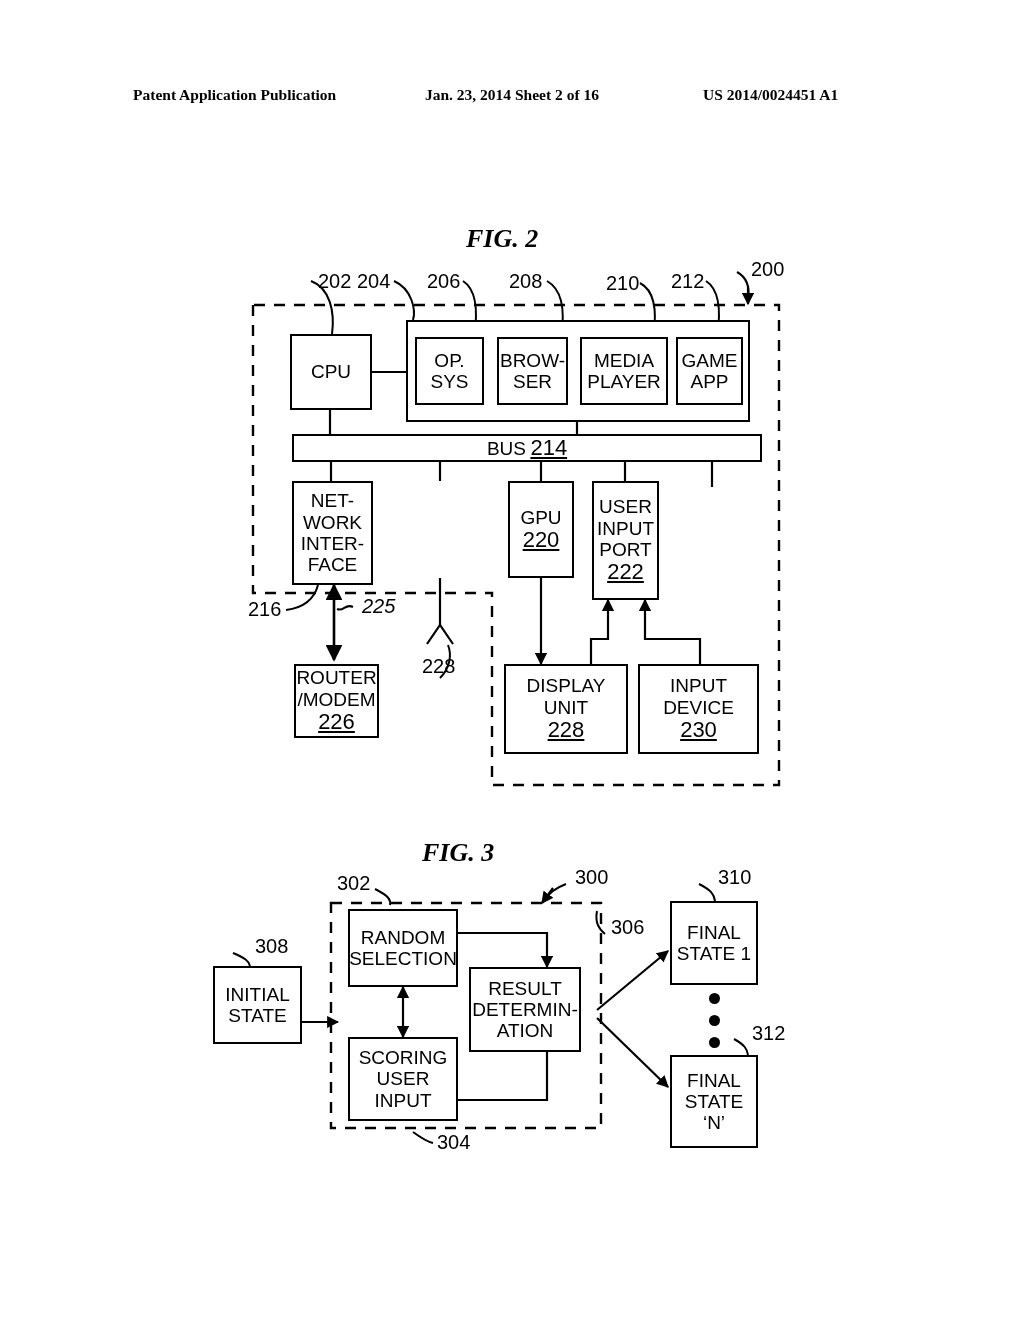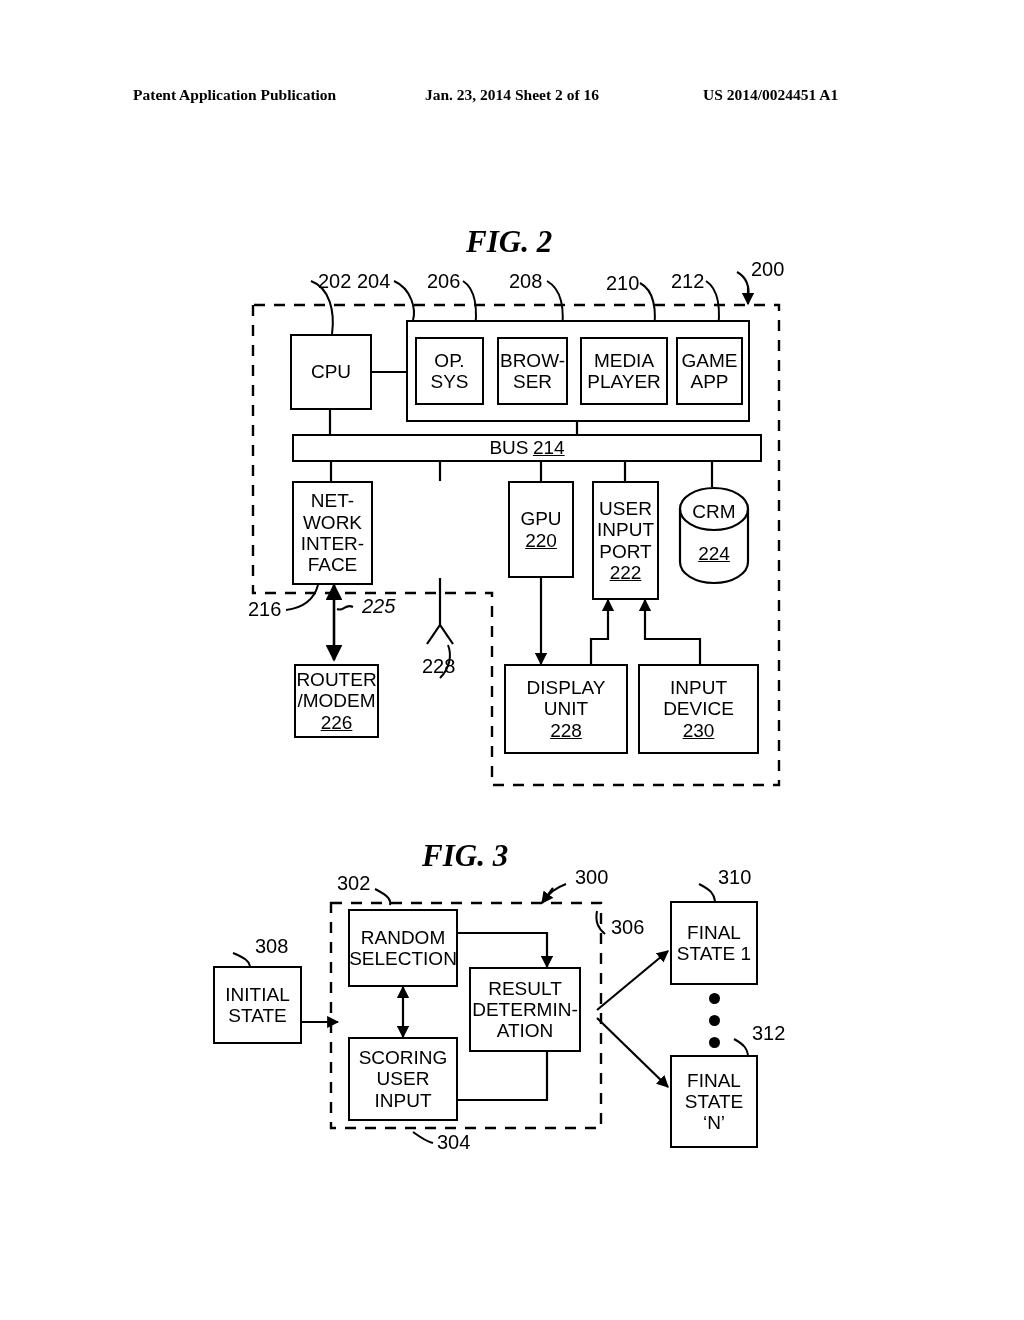--- a/index.html
+++ b/index.html
@@ -11,32 +11,32 @@
   .head{position:absolute;top:86px;left:0;width:1024px;
         font-family:"Liberation Serif", serif;font-weight:bold;font-size:15.5px;
         letter-spacing:0px;}
   .head span{position:absolute;white-space:nowrap;}
   .h-pub{left:133px;}
   .h-date{left:425px;}
   .h-num{left:703px;}
 
   
   .figtitle{position:absolute;font-family:"Liberation Serif", serif;
-            font-weight:bold;font-style:italic;font-size:31px;white-space:nowrap;}
+            font-weight:bold;font-style:italic;font-size:26px;white-space:nowrap;}
 
   
   svg.canvas{position:absolute;left:0;top:0;width:1024px;height:1320px;
              overflow:visible;pointer-events:none;}
 
   
   .bx{position:absolute;border:2px solid #000;background:#fff;
       display:flex;align-items:center;justify-content:center;
       text-align:center;line-height:1.12;box-sizing:border-box;}
   .bx .t{display:block;font-size:19px;}
-  .bx .r{display:block;font-size:19px;text-decoration:underline;}
+  .bx .r{display:block;font-size:22px;text-decoration:underline;}
   .container{position:absolute;border:2px solid #000;background:#fff;box-sizing:border-box;}
 
   
   .ref{position:absolute;font-size:20px;white-space:nowrap;}
 
   
   .cyl{position:absolute;}
   .cyl .lbl{position:absolute;width:100%;text-align:center;font-size:19px;}
   .cyl .lbl2{position:absolute;width:100%;text-align:center;font-size:19px;
              text-decoration:underline;}
@@ -205,28 +205,20 @@
 
   <div class="bx" style="left:592px;top:481px;width:67px;height:119px;">
     <div>
       <span class="t">USER</span>
       <span class="t">INPUT</span>
       <span class="t">PORT</span>
       <span class="r">222</span>
     </div>
   </div>
 
-  <div class="cyl" style="left:679px;top:487px;width:70px;height:97px;">
-    <svg width="70" height="97" style="position:absolute;left:0;top:0;overflow:visible;">
-      <path d="M 1,22 A 34,21 0 0 1 69,22 L 69,75 A 34,21 0 0 1 1,75 Z" fill="#fff" stroke="#000" stroke-width="2.2"></path>
-      <path d="M 1,22 A 34,21 0 0 0 69,22" fill="none" stroke="#000" stroke-width="2.2"></path>
-    </svg>
-    <span class="lbl" style="top:14px;">CRM</span>
-    <span class="lbl2" style="top:56px;">224</span>
-  </div>
 
   <div class="bx" style="left:294px;top:664px;width:85px;height:74px;">
     <div>
       <span class="t">ROUTER</span>
       <span class="t">/MODEM</span>
       <span class="r">226</span>
     </div>
   </div>
 
   <div class="bx" style="left:504px;top:664px;width:124px;height:90px;">

